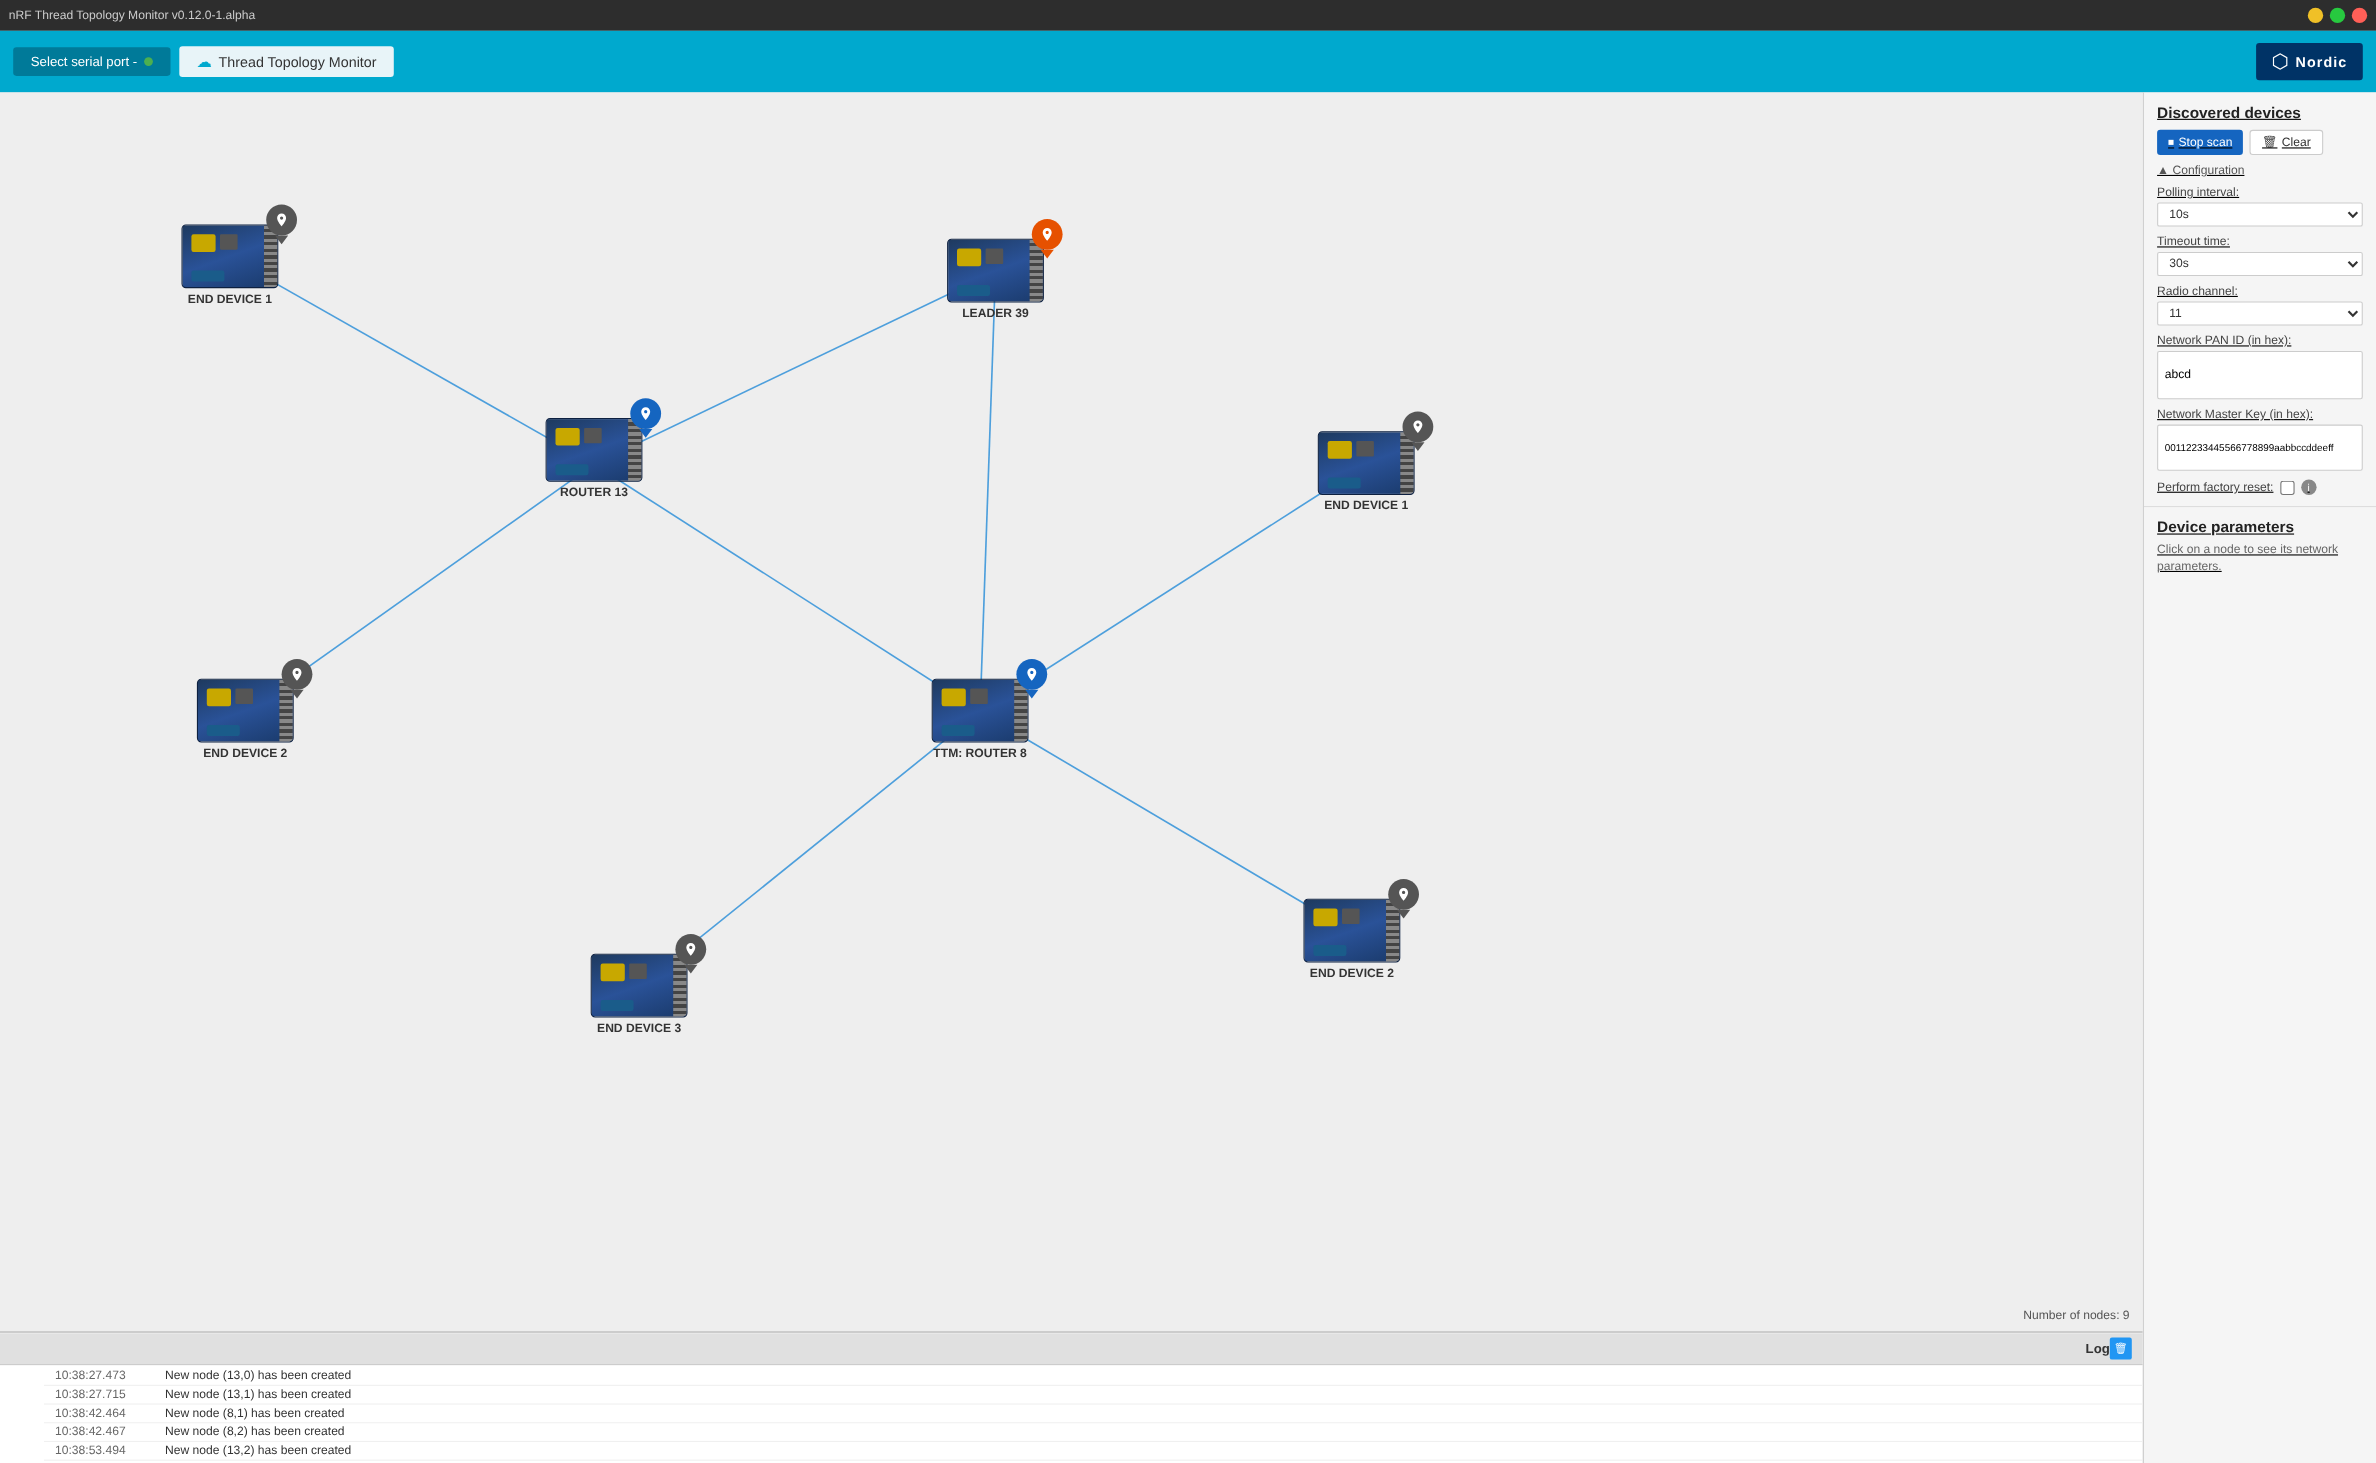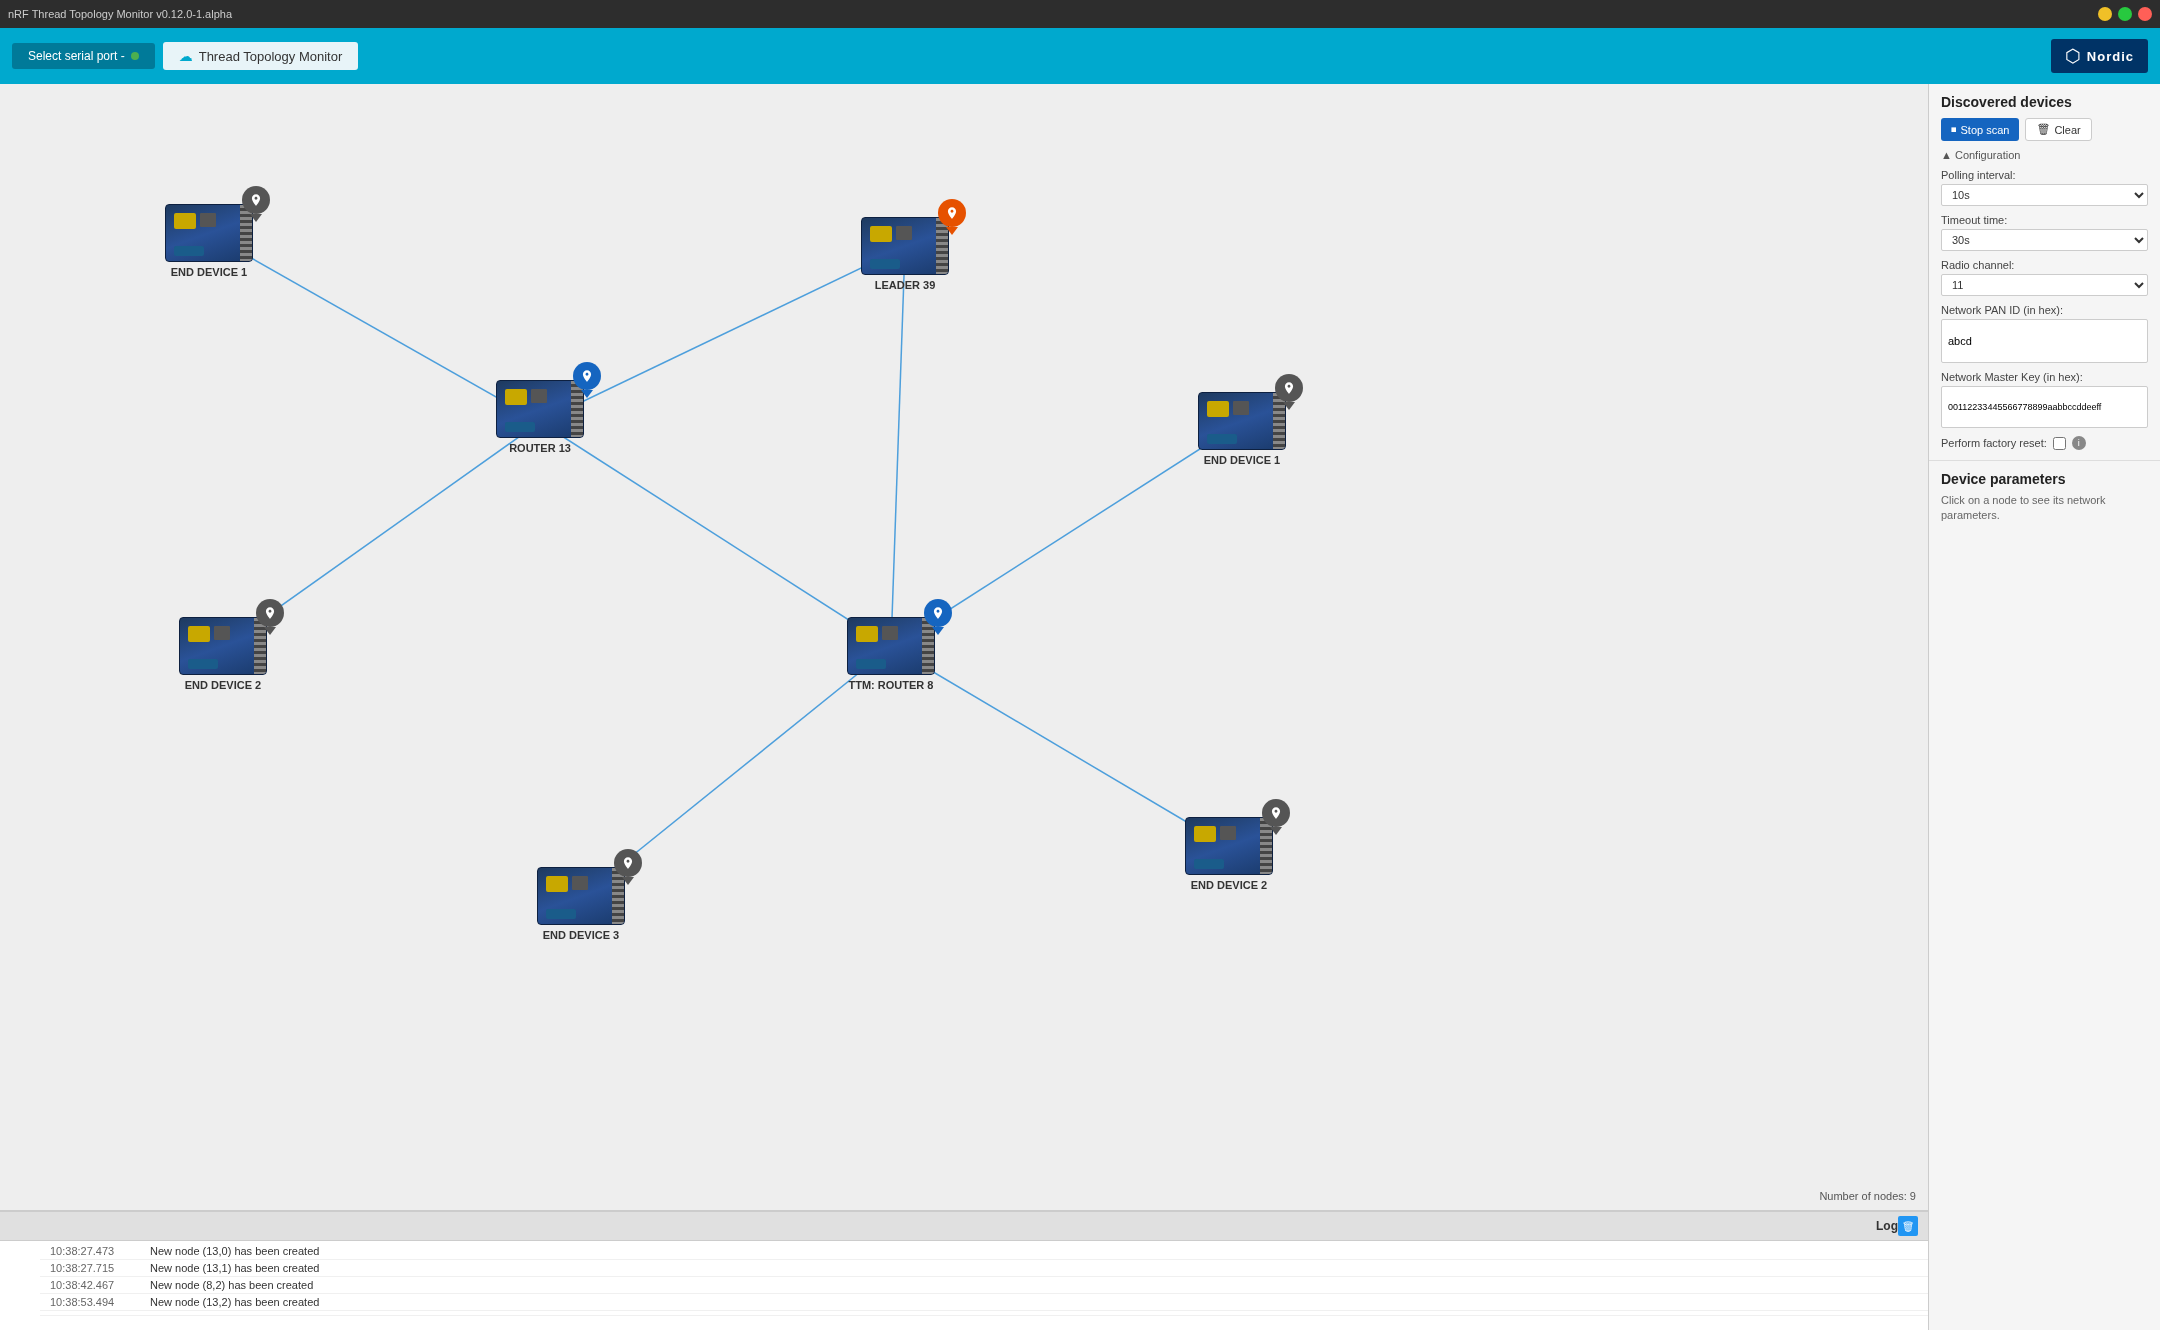--- a/index.html
+++ b/index.html
@@ -139,26 +139,27 @@
     .node-count {
       position: absolute;
       bottom: 8px;
       right: 12px;
       font-size: 11px;
       color: #555;
     }
 
     
     .right-panel {
-      width: 232px;
+      width: 212px;
       background: #f5f5f5;
       border-left: 1px solid #ccc;
       display: flex;
       flex-direction: column;
       overflow-y: auto;
+      text-decoration: underline;
     }
 
     .panel-section {
       padding: 10px 12px;
       border-bottom: 1px solid #ddd;
     }
 
     .panel-title {
       font-size: 14px;
       font-weight: 600;
@@ -585,20 +586,24 @@
 
       <div class="log-row">
             <span class="log-time">10:38:27.473</span>
             <span class="log-msg">New node (13,0) has been created</span>
           </div>
           <div class="log-row">
             <span class="log-time">10:38:27.715</span>
             <span class="log-msg">New node (13,1) has been created</span>
           </div>
           <div class="log-row">
+            <span class="log-time">10:38:42.464</span>
+            <span class="log-msg">New node (8,1) has been created</span>
+          </div>
+          <div class="log-row">
             <span class="log-time">10:38:42.467</span>
             <span class="log-msg">New node (8,2) has been created</span>
           </div>
           <div class="log-row">
             <span class="log-time">10:38:53.494</span>
             <span class="log-msg">New node (13,2) has been created</span>
           </div>
           <div class="log-row"></div>
         </div>
     </div>

